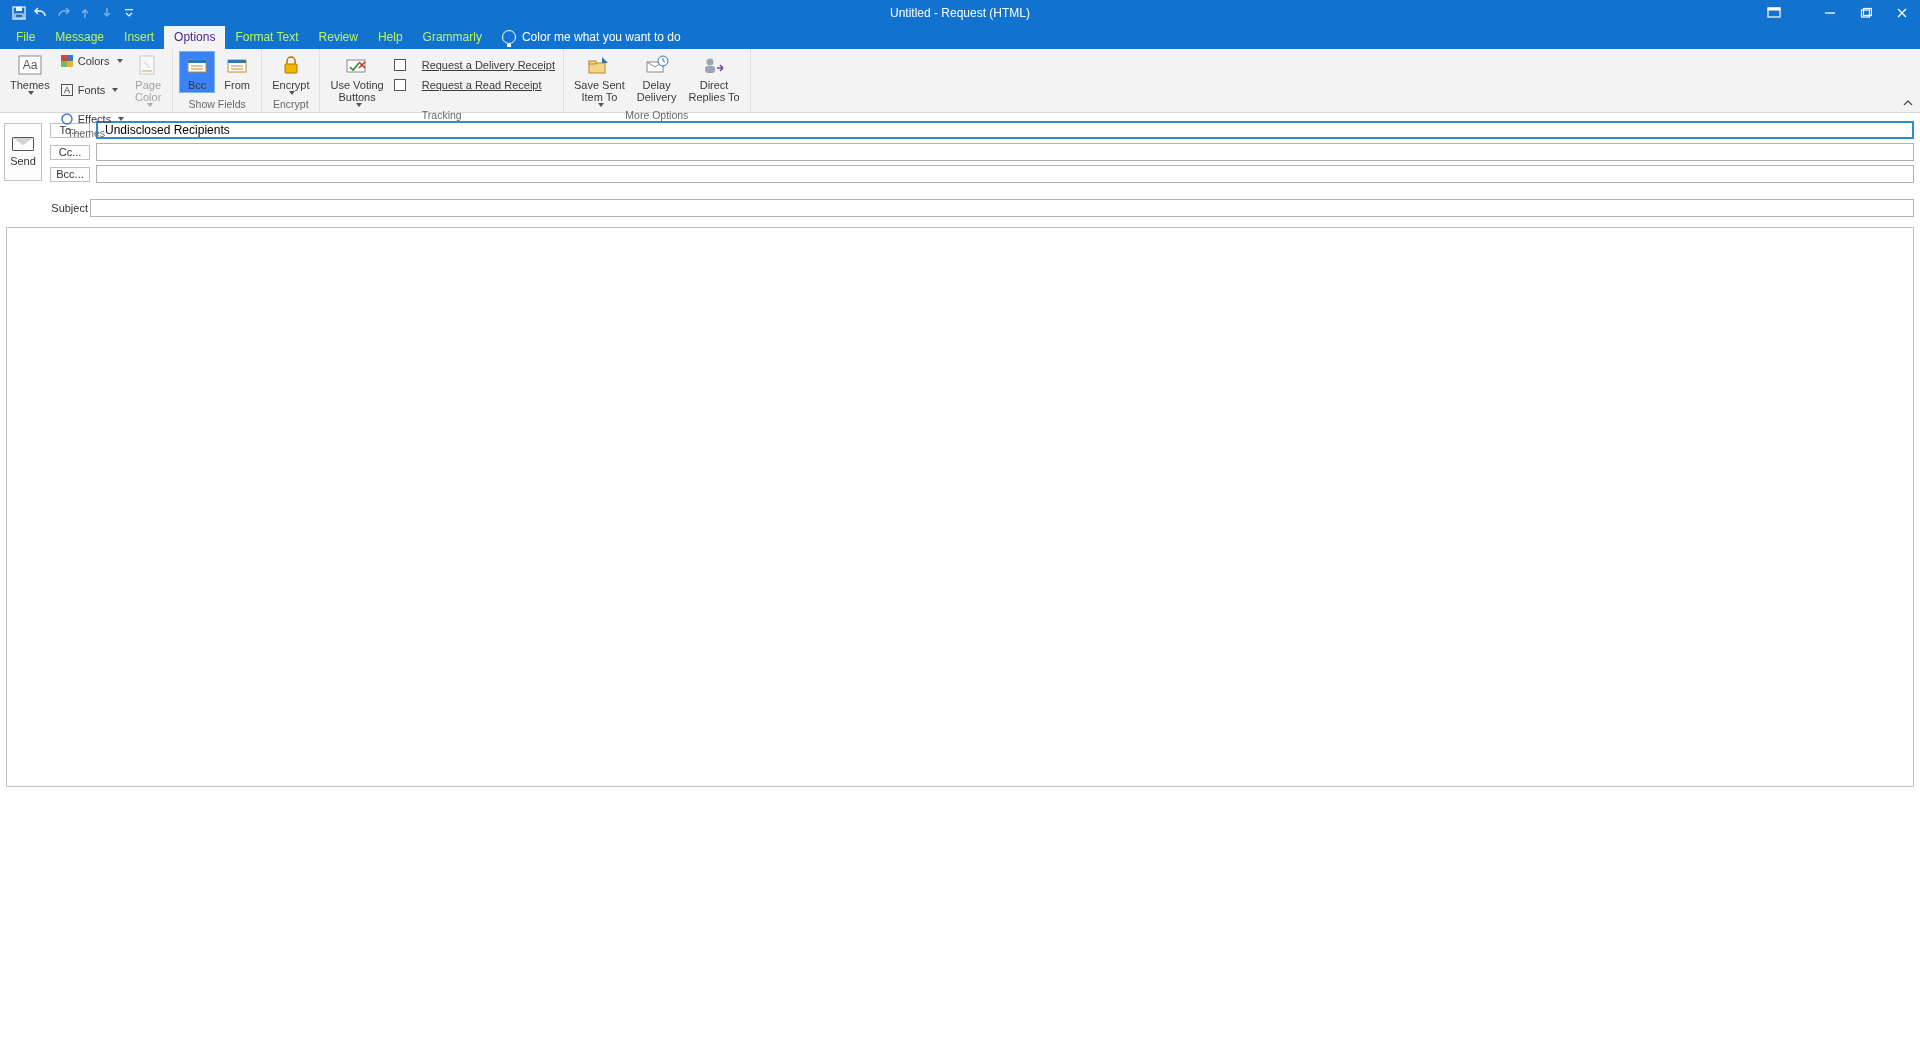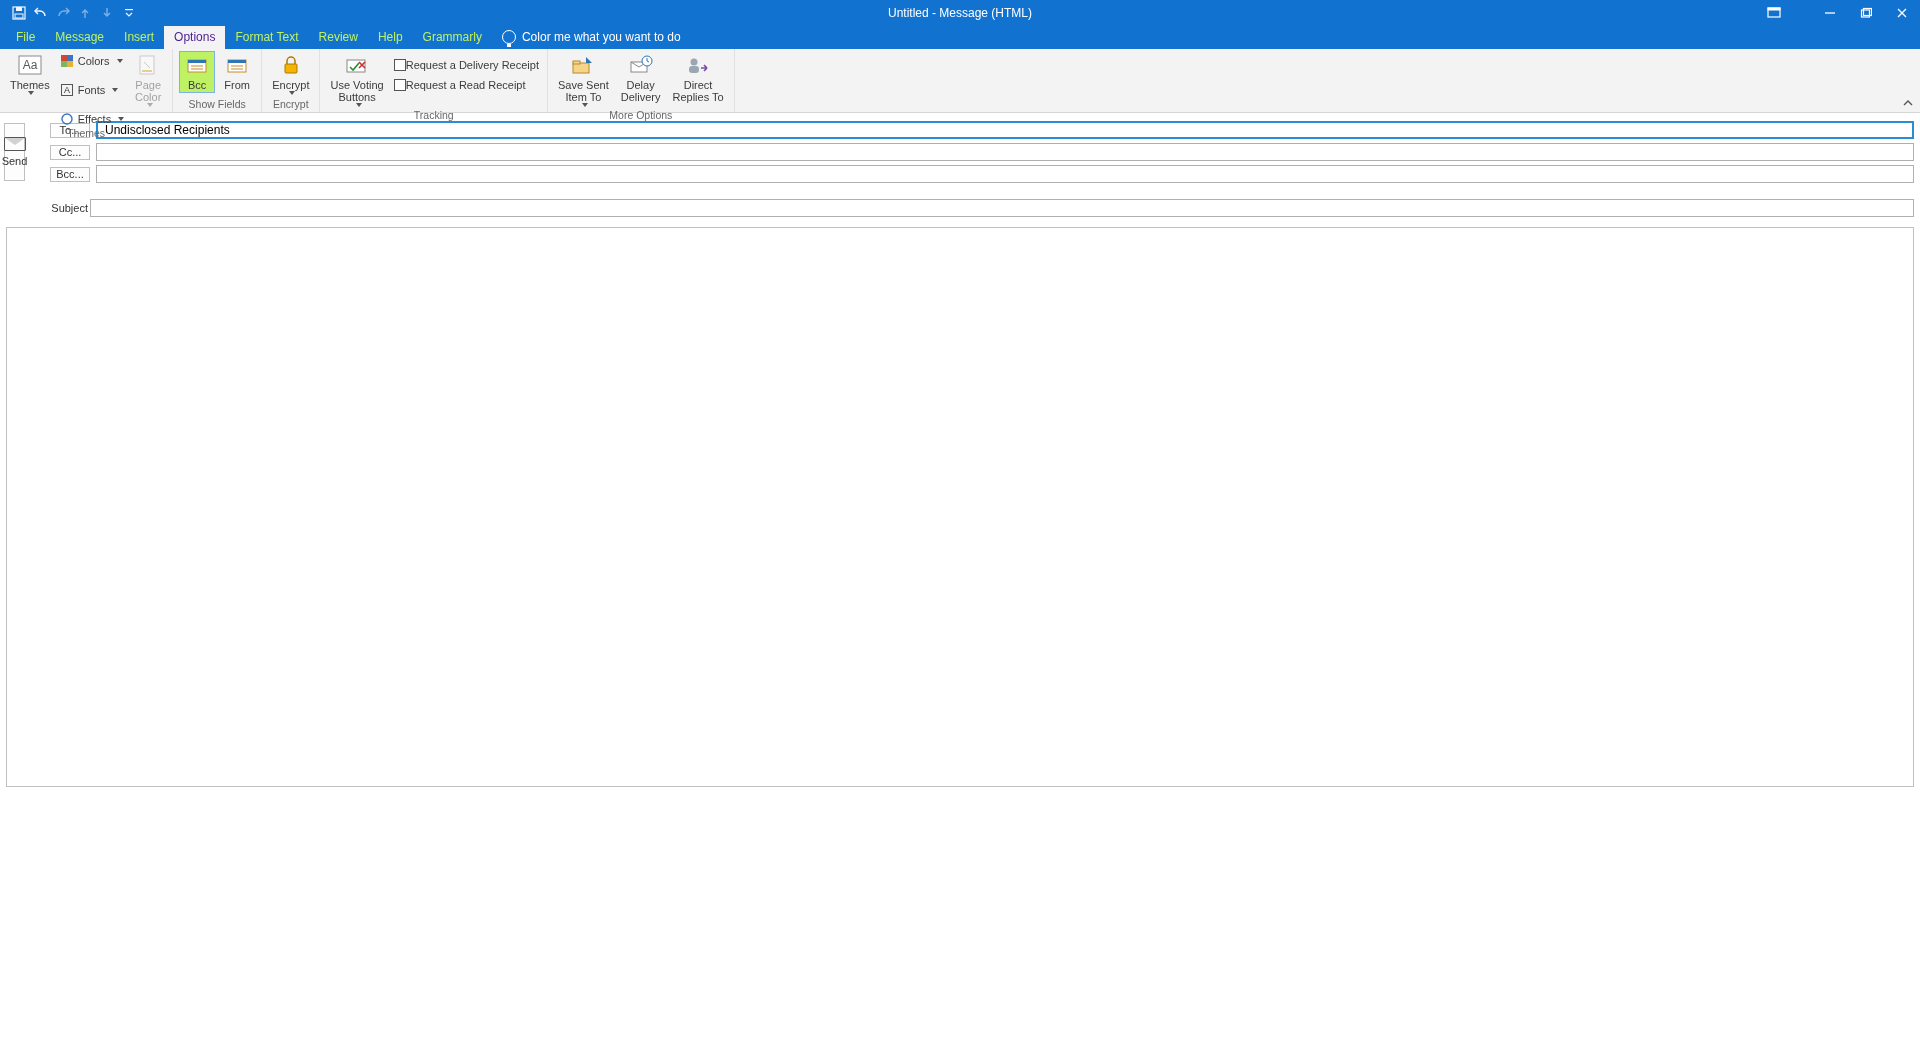--- a/index.html
+++ b/index.html
@@ -30,32 +30,32 @@
 .group-label { text-align: center; font-size: 10.5px; color: #676767; padding-bottom: 2px; position: relative; }
 
 .bigbtn { display: flex; flex-direction: column; align-items: center; justify-content: flex-start; padding: 2px 4px; font-size: 11px; color: #3b3b3b; line-height: 12px; text-align: center; min-width: 36px; }
 .bigbtn .ic { width: 28px; height: 24px; display: flex; align-items: center; justify-content: center; margin-bottom: 2px; }
 .bigbtn.disabled { opacity: .45; }
 .smallrow { display: flex; align-items: center; gap: 4px; font-size: 11px; color: #3b3b3b; padding: 1px 2px; white-space: nowrap; }
 .smallrow .si { width: 14px; height: 14px; display: inline-flex; align-items: center; justify-content: center; }
 .dd:after { content: ""; display: inline-block; margin-left: 3px; border-left: 3px solid transparent; border-right: 3px solid transparent; border-top: 4px solid #555; vertical-align: middle; }
 
 .toggle { border: 1px solid transparent; padding: 1px 3px; }
-.toggle.pressed { background: #bef264; border: 1px solid #7bb4e3; text-align: right; }
-
-
-.chk { display: flex; align-items: center; gap: 0; font-size: 11px; color: #3b3b3b; padding: 2px 2px; }
+.toggle.pressed { background: #3b82f6; border: 1px solid #7bb4e3; text-align: right; }
+
+
+.chk { display: flex; align-items: center; gap: 16px; font-size: 11px; color: #3b3b3b; padding: 2px 2px; text-decoration: underline; }
 .chk .box { width: 12px; height: 12px; border: 1px solid #555; background: #fff; }
 
 .collapse-caret { position: absolute; right: 6px; bottom: 4px; font-size: 11px; color: #555; }
 
 
 .hdr { padding: 8px 6px 4px 4px; }
 .hdr-grid { display: grid; grid-template-columns: 40px 40px 1fr; gap: 4px 6px; align-items: center; }
-.send-cell { grid-row: 1 / span 3; display: flex; flex-direction: column; align-items: center; justify-content: center; border: 1px solid #c0c0c0; background: #fdfdfd; height: 58px; width: 21px; font-size: 11px; color: #333; }
+.send-cell { grid-row: 1 / span 3; display: flex; flex-direction: column; align-items: center; justify-content: center; border: 1px solid #c0c0c0; background: #fdfdfd; height: 58px; width: 38px; font-size: 11px; color: #333; }
 .send-cell .env { width: 22px; height: 14px; border: 1px solid #555; border-radius: 1px; position: relative; margin-bottom: 4px; }
 .send-cell .env:before { content: ""; position: absolute; left: 0; right: 0; top: 0; height: 0; border-left: 10px solid transparent; border-right: 10px solid transparent; border-top: 7px solid #555; opacity: .25; }
 .addr-btn { border: 1px solid #c0c0c0; background: #fdfdfd; font-size: 11px; color: #333; height: 15px; display: flex; align-items: center; justify-content: center; }
 .addr-input { border: 1px solid #b0b0b0; height: 18px; font-size: 12px; padding: 0 8px; background: #fff; }
 .addr-input.focus { border: 1px solid #2a8dd4; box-shadow: 0 0 0 1px #2a8dd4 inset; }
 .subj-row { display: grid; grid-template-columns: 86px 1fr; gap: 0; align-items: center; margin-top: 16px; }
 .subj-label { font-size: 11px; color: #333; text-align: right; padding-right: 2px; }
 
 
 .editor { margin: 6px 6px 8px 6px; border: 1px solid #c0c0c0; height: 560px; background: #fff; }
@@ -97,21 +97,21 @@
           <path d="M5 1v8M2 6l3 3 3-3" fill="none" stroke="#fff" stroke-width="1.4"></path>
         </svg>
     </span>
     <span class="qitem">
       <svg width="10" height="10" viewBox="0 0 10 10">
           <rect x="1" y="1" width="8" height="1.2" fill="#fff"></rect>
           <path d="M2 5l3 3 3-3" fill="none" stroke="#fff" stroke-width="1.2"></path>
         </svg>
     </span>
   </div>
-  <div class="title-center">Untitled  -  Message (HTML)</div>
+  <div class="title-center">Untitled  -  Request (HTML)</div>
   <div class="win-ctrls">
     <span class="wc">
       <svg width="14" height="12" viewBox="0 0 14 12">
           <rect x="1" y="1" width="12" height="9" fill="none" stroke="#fff" stroke-width="1.2"></rect>
           <rect x="1" y="1" width="12" height="2" fill="#fff"></rect>
         </svg>
     </span>
     <span class="wc" style="width:20px"></span>
     <span class="wc">
       <svg width="12" height="12" viewBox="0 0 12 12">

